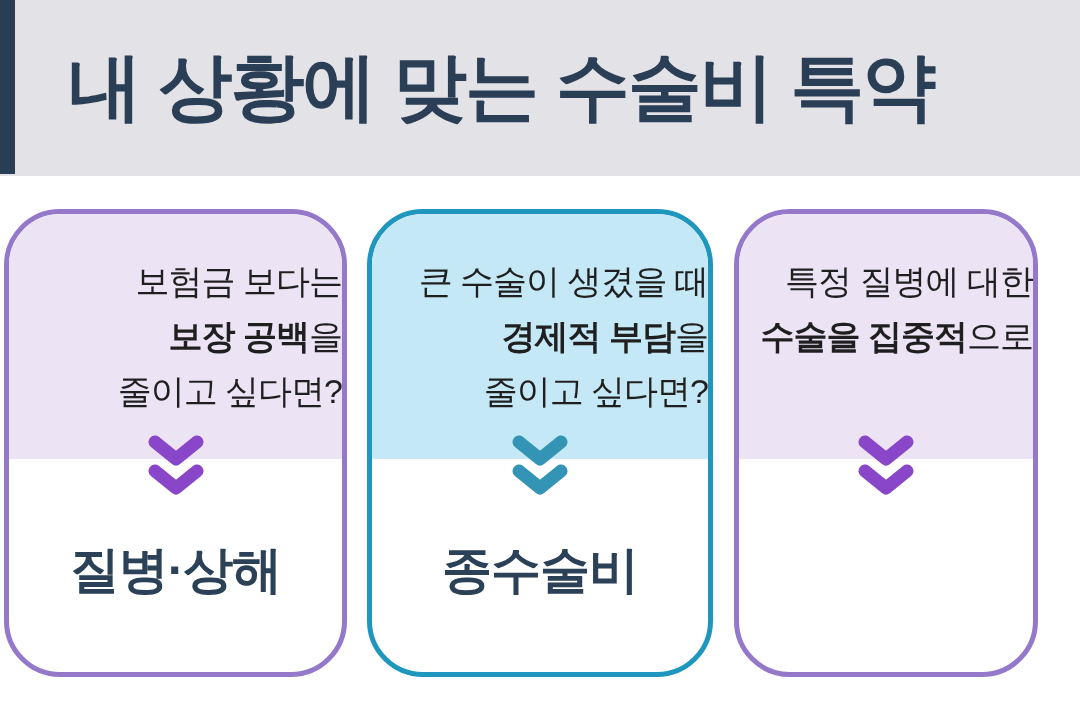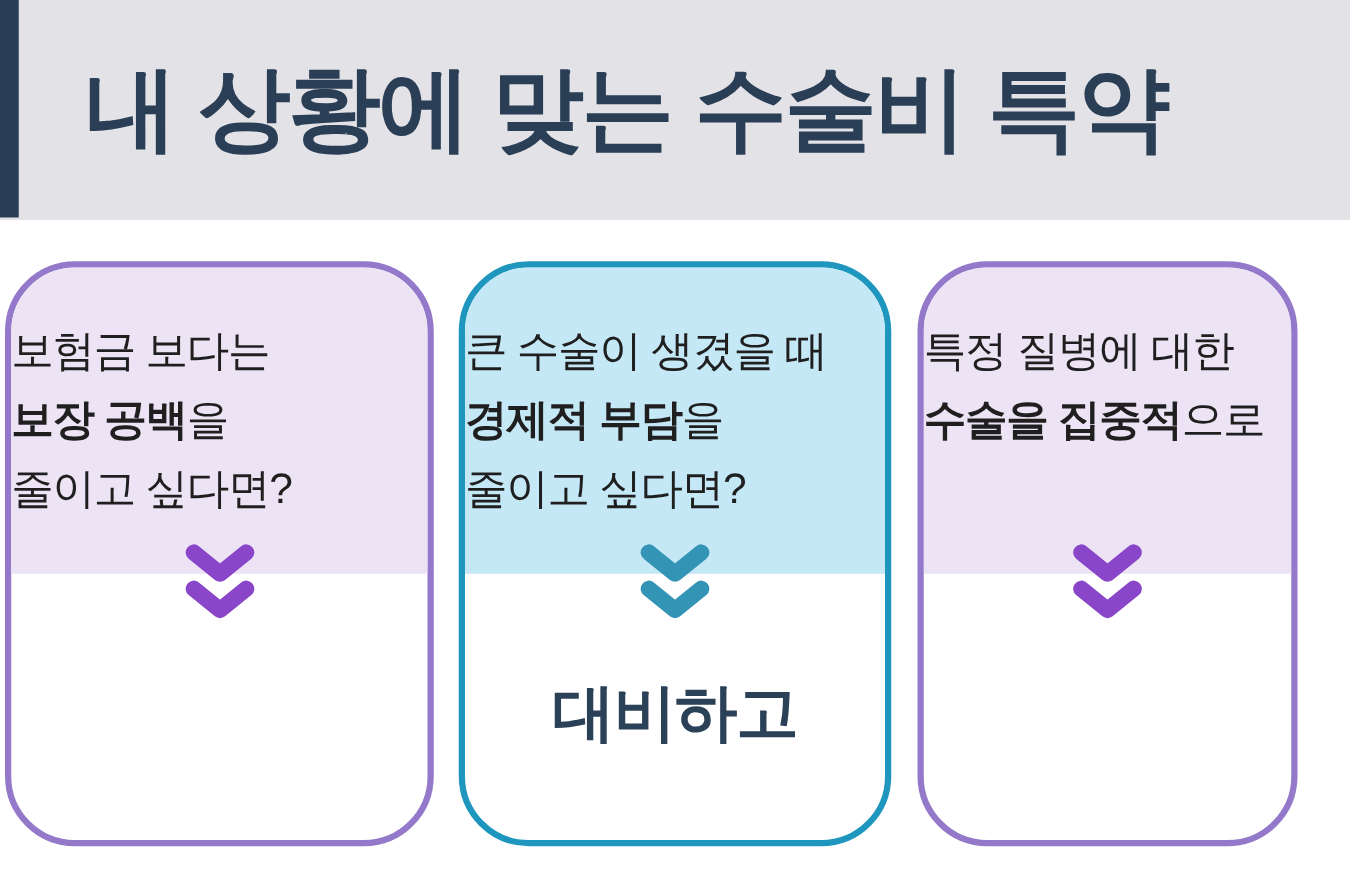--- a/index.html
+++ b/index.html
@@ -31,21 +31,21 @@
   }
   .card--1{left:4px;width:343px;border-color:#9479cb;}
   .card--2{left:367px;width:346px;border-color:#1e96be;}
   .card--3{left:734px;width:304px;border-color:#9479cb;}
   .card-top{
     width:100%;height:245px;
   }
   .card--1 .card-top,.card--3 .card-top{background:#ece4f5;}
   .card--2 .card-top{background:#c5e8f6;}
   .question{
-    padding-top:40px;text-align:left;
+    padding-top:40px;text-align:right;
     font-size:34px;line-height:55px;font-weight:500;
     color:#1f1f1f;letter-spacing:-1px;white-space:nowrap;
   }
   .question .b{font-weight:700;}
   .chev{
     position:absolute;top:219px;left:50%;transform:translateX(-50%);
     width:56px;height:66px;
   }
   .card-bottom{
     position:absolute;left:0;top:245px;bottom:0;width:100%;
@@ -72,40 +72,40 @@
       <span class="b">보장 공백</span><span>을</span><br>
       <span>줄이고 싶다면?</span>
     </div>
   </div>
   <svg class="chev" viewBox="0 0 56 66">
     <path d="M7 9 L28 26 L49 9" fill="none" stroke="#8a46c8" stroke-width="13" stroke-linecap="round" stroke-linejoin="round"></path>
     <path d="M7 38 L28 55 L49 38" fill="none" stroke="#8a46c8" stroke-width="13" stroke-linecap="round" stroke-linejoin="round"></path>
   </svg>
   <div class="card-bottom">
     <div class="card-title">
-      <br>
+      <span>질병·상해</span><br>
     </div>
   </div>
 </div>
 
 <div class="card card--2">
   <div class="card-top">
     <div class="question">
       <span>큰 수술이 생겼을 때</span><br>
       <span class="b">경제적 부담</span><span>을</span><br>
       <span>줄이고 싶다면?</span>
     </div>
   </div>
   <svg class="chev" viewBox="0 0 56 66">
     <path d="M7 9 L28 26 L49 9" fill="none" stroke="#3494b6" stroke-width="13" stroke-linecap="round" stroke-linejoin="round"></path>
     <path d="M7 38 L28 55 L49 38" fill="none" stroke="#3494b6" stroke-width="13" stroke-linecap="round" stroke-linejoin="round"></path>
   </svg>
   <div class="card-bottom">
     <div class="card-title">
-      <span>대비하고</span>
+      <span>종수술비</span>
     </div>
   </div>
 </div>
 
 <div class="card card--3">
   <div class="card-top">
     <div class="question">
       <span>특정 질병에 대한</span><br>
       <span class="b">수술을 집중적</span><span>으로</span><br>
     </div>

